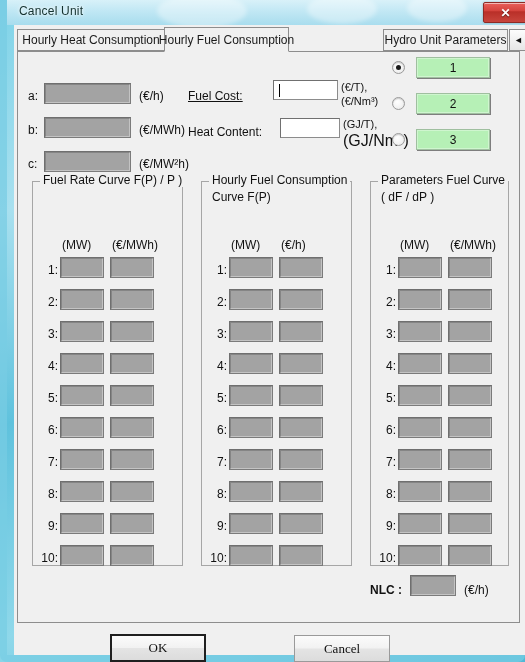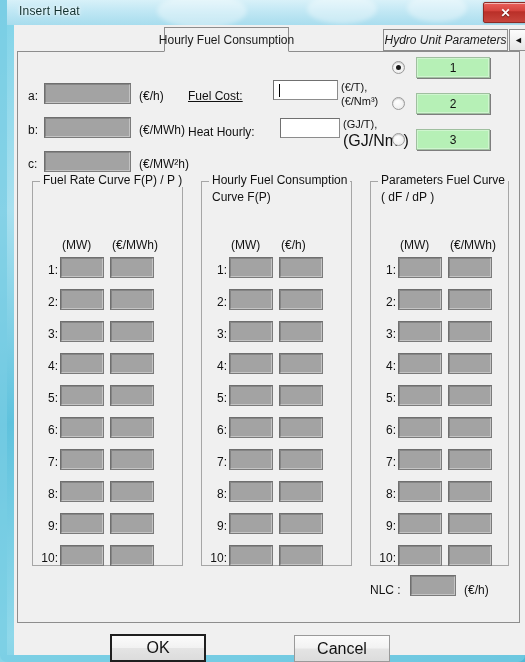--- a/index.html
+++ b/index.html
@@ -203,55 +203,57 @@
   .row-num {
     position: absolute;
     font-size: 12px; color: #111;
     text-align: right;
     white-space: nowrap;
   }
   
   .dlg-button {
     position: absolute;
     box-sizing: border-box;
-    font-size: 16px;
+    font-size: 13px;
     color: #111;
     background: linear-gradient(180deg,#fbfbfb 0%,#f2f2f2 48%,#e4e4e4 52%,#dcdcdc 100%);
     border: 1px solid #9a9a9a;
     display: flex; align-items: center; justify-content: center;
     cursor: pointer;
+    font-family: Liberation Serif, serif;
   }
   .dlg-button.default {
     border: 2px solid #1f1f1f;
   }
 </style>
 </head>
 <body>
 
 <div id="desktop">
 
   <div id="window">
 
     <div id="titlebar">
       <div class="glassblob" style="left:150px;width:90px;height:34px;"></div>
       <div class="glassblob" style="left:300px;width:70px;height:30px;"></div>
       <div class="glassblob" style="left:400px;width:60px;height:28px;"></div>
-      <div id="title-text">Insert Heat</div>
+      <div id="title-text">Cancel Unit</div>
       <div id="close-button">
         <div class="x">✕</div>
       </div>
     </div>
 
     <div id="client">
 
       <div id="tabpanel-border"></div>
 
       <div id="tabstrip">
+          <div class="tab" style="left: 0px; width: 148px;">Hourly Heat Consumption</div>
           <div class="tab active" style="left: 147px; width: 125px;">Hourly Fuel Consumption</div>
-          <div class="tab" style="left: 366px; width: 125px; font-style: italic;">Hydro Unit Parameters</div>
+          <div class="tab" style="left: 366px; width: 125px;">Hydro Unit Parameters</div>
           <div class="tab-arrow" style="left: 492px;">◄</div>
         </div>
 
 
       <div class="coef-label" style="left:14px; top:64px;">a:</div>
       <div class="disabled-field" style="left:30px; top:58px; width:87px; height:21px;"></div>
       <div class="unit-label" style="left:125px; top:64px;">(€/h)</div>
 
       <div class="coef-label" style="left:14px; top:98px;">b:</div>
       <div class="disabled-field" style="left:30px; top:92px; width:87px; height:21px;"></div>
@@ -261,21 +263,21 @@
       <div class="disabled-field" style="left:30px; top:126px; width:87px; height:21px;"></div>
       <div class="unit-label" style="left:125px; top:132px;text-align:center;">(€/MW²h)</div>
 
       <div class="unit-label" style="left:174px; top:64px;text-decoration:underline;">Fuel Cost:</div>
       <div class="text-field" style="left:259px; top:55px; width:65px; height:20px;">
         <div class="caret"></div>
       </div>
       <div class="unit-label" style="left:327px; top:56px; font-size:11px;">(€/T),</div>
       <div class="unit-label" style="left:327px; top:70px; font-size:11px;">(€/Nm³)</div>
 
-      <div class="unit-label" style="left:174px; top:100px;">Heat Hourly:</div>
+      <div class="unit-label" style="left:174px; top:100px;">Heat Content:</div>
       <div class="text-field" style="left:266px; top:93px; width:60px; height:20px;"></div>
       <div class="unit-label" style="left:329px; top:93px; font-size:11px;">(GJ/T),</div>
       <div class="unit-label" style="left:329px; top:107px; font-size:16px;">(GJ/Nm³)</div>
 
       <div class="radio checked" style="left:378px; top:36px;"></div>
       <div class="green-box" style="left:402px; top:32px; width:74px; height:21px;">1</div>
 
       <div class="radio" style="left:378px; top:72px;"></div>
       <div class="green-box" style="left:402px; top:68px; width:74px; height:21px;">2</div>
 
@@ -382,21 +384,21 @@
           <div class="disabled-field" style="left: 384px; top: 456px; width: 44px; height: 21px;"></div>
           <div class="disabled-field" style="left: 434px; top: 456px; width: 44px; height: 21px;"></div>
           <div class="row-num" style="left: 360px; top: 494px; width: 22px;">9:</div>
           <div class="disabled-field" style="left: 384px; top: 488px; width: 44px; height: 21px;"></div>
           <div class="disabled-field" style="left: 434px; top: 488px; width: 44px; height: 21px;"></div>
           <div class="row-num" style="left: 360px; top: 526px; width: 22px;">10:</div>
           <div class="disabled-field" style="left: 384px; top: 520px; width: 44px; height: 21px;"></div>
           <div class="disabled-field" style="left: 434px; top: 520px; width: 44px; height: 21px;"></div>
         </div>
 
-      <div class="unit-label" style="left:356px; top:558px;">NLC :</div>
+      <div class="unit-label" style="left:356px; top:558px;font-weight:bold;">NLC :</div>
       <div class="disabled-field" style="left:396px; top:550px; width:46px; height:21px;"></div>
       <div class="unit-label" style="left:450px; top:558px;">(€/h)</div>
 
       <div class="dlg-button default" style="left:96px; top:609px; width:96px; height:28px;">OK</div>
       <div class="dlg-button" style="left:280px; top:610px; width:96px; height:27px;">Cancel</div>
 
     </div>
   </div>
 </div>
 

